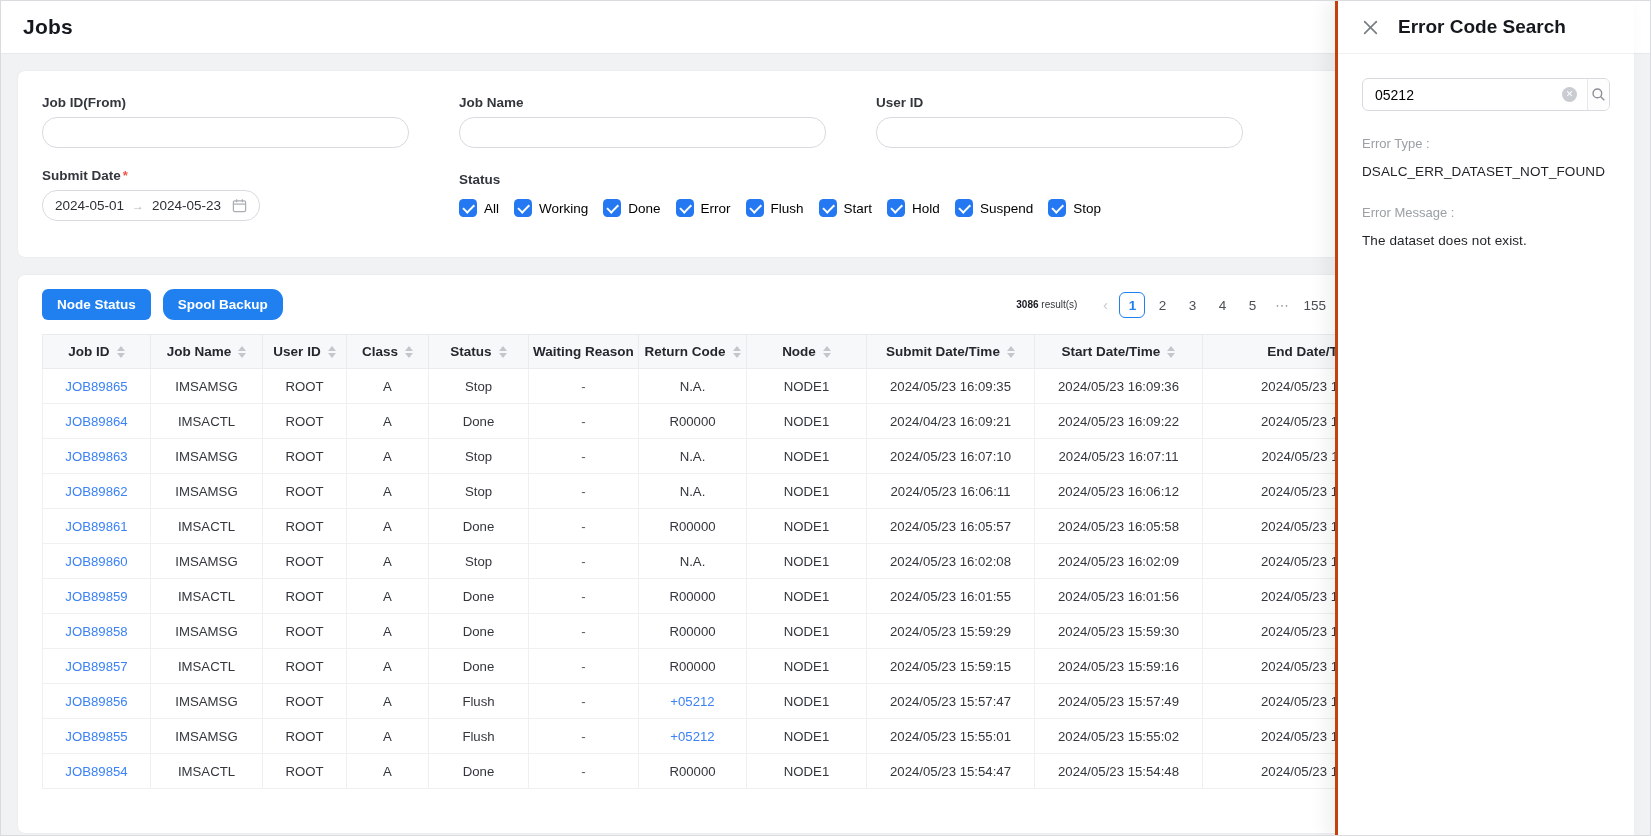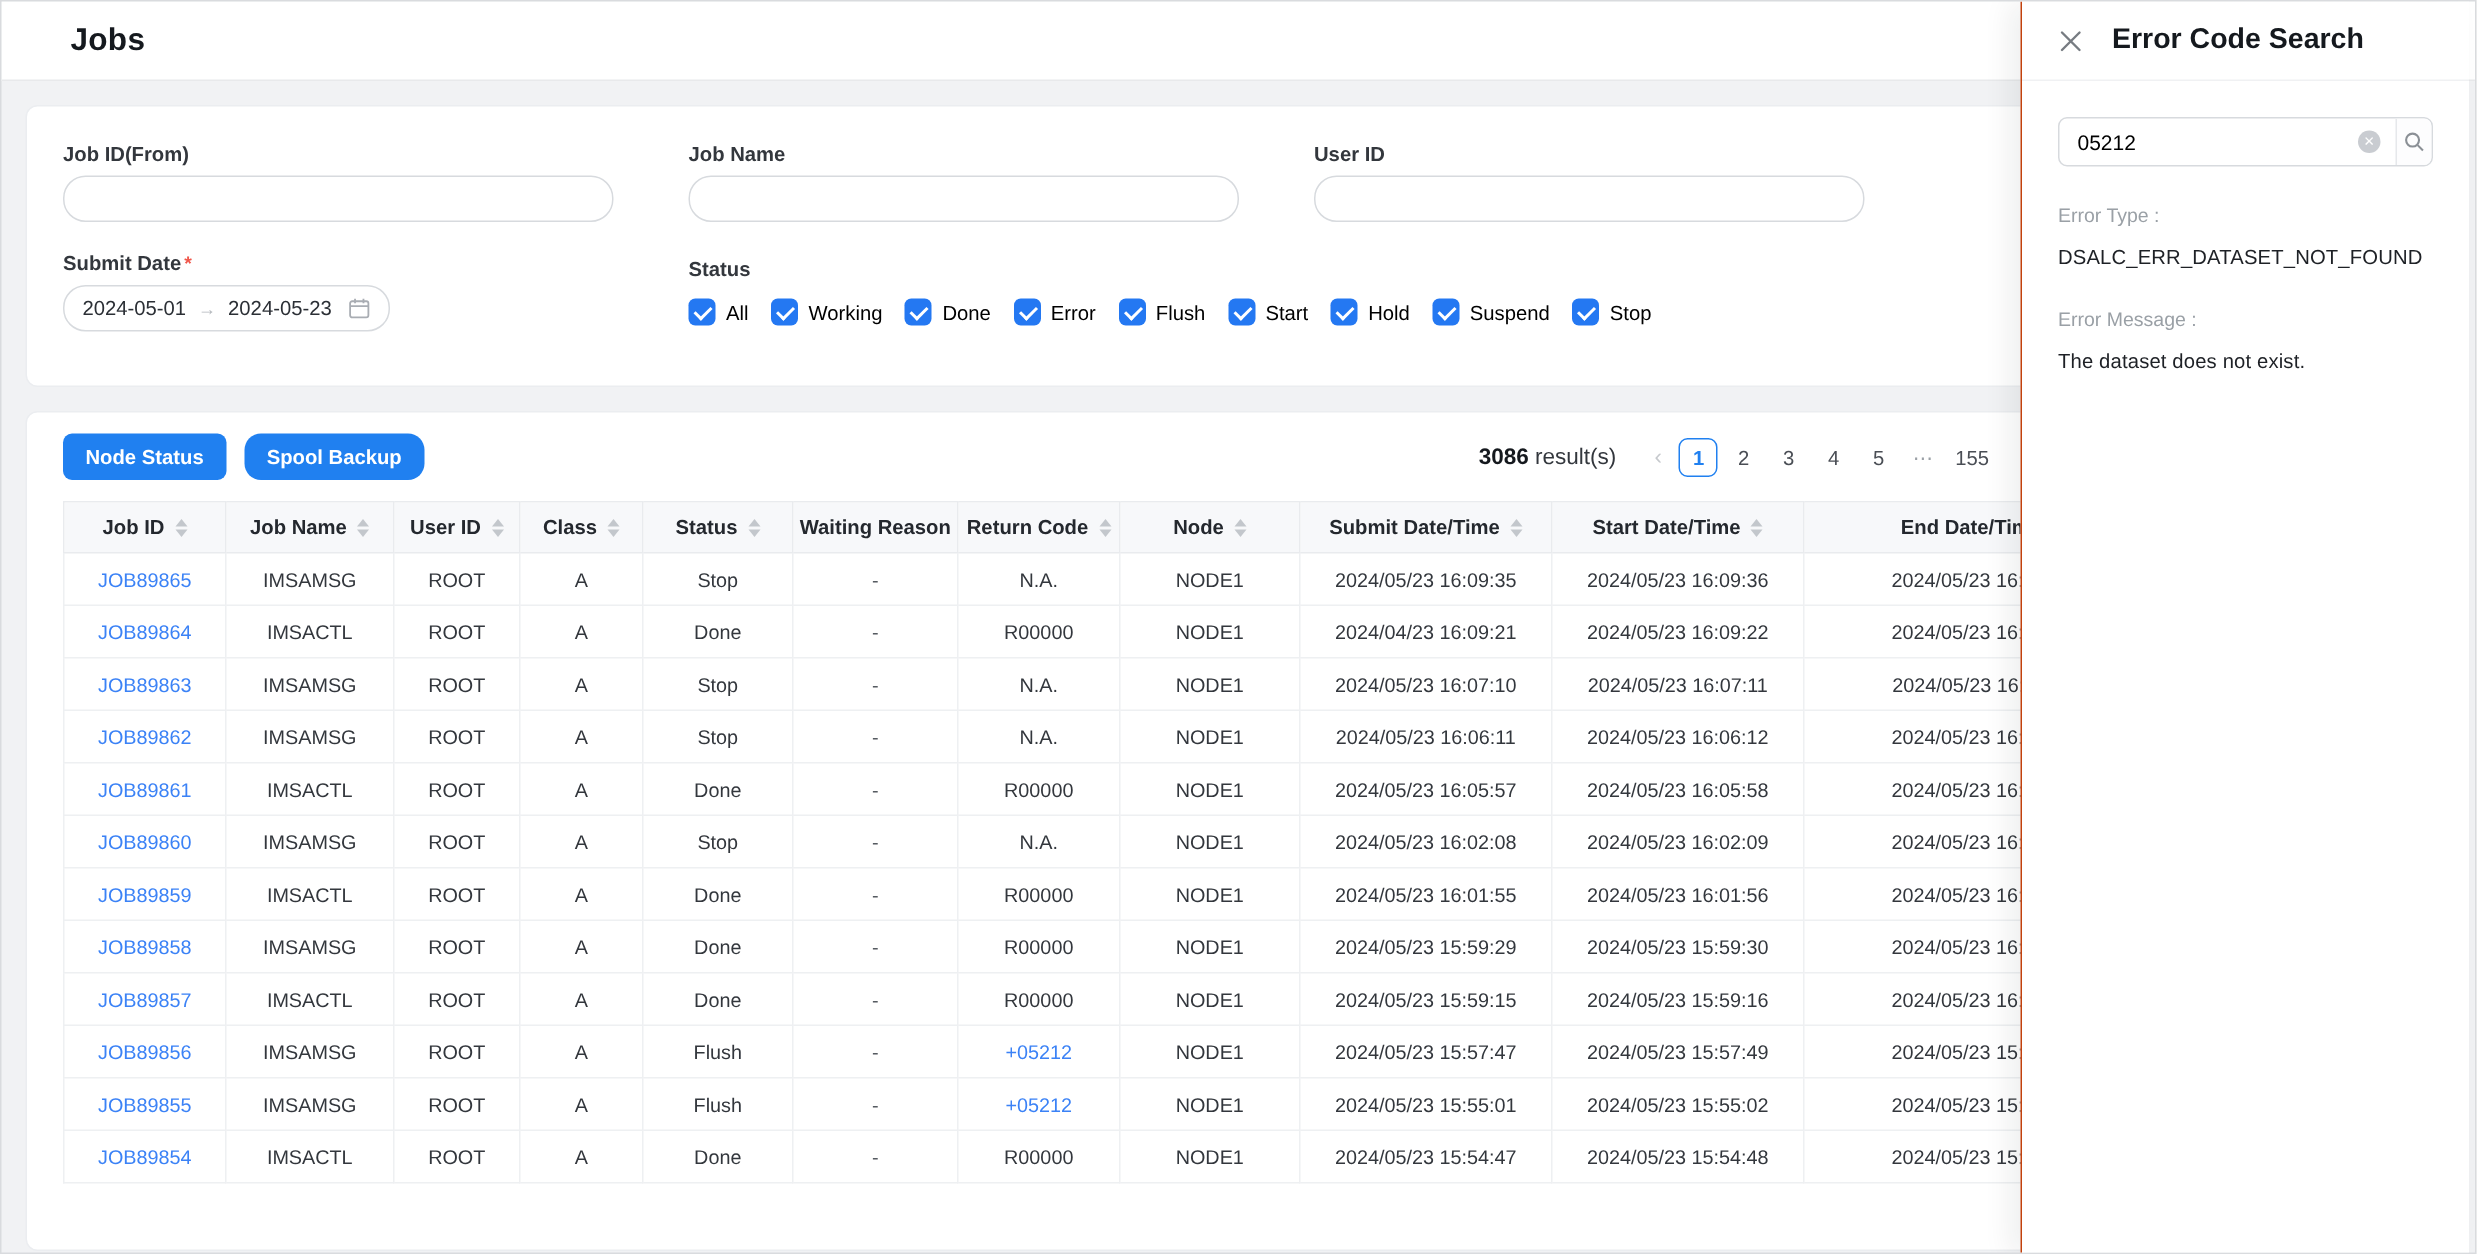--- a/index.html
+++ b/index.html
@@ -7,21 +7,21 @@
   body {
     font-family:"Liberation Sans", sans-serif;
     background:#f1f2f4;
     color:#333;
     position:relative;
     border:1px solid #d9dbde;
   }
   
   .topbar {
     height:53px; background:#fff; border-bottom:1px solid #e8e9eb;
-    display:flex; align-items:center; padding-left:46px;
+    display:flex; align-items:center; padding-left:22px;
   }
   .topbar h1 { font-size:21px; font-weight:700; color:#15191e; letter-spacing:.2px; }
 
   
   .content { padding:16px; }
   .card {
     background:#fff; border:1px solid #ebedf0; border-radius:8px;
   }
   .filter-card { padding:24px 24px 36px 24px; margin-bottom:16px; }
   .filter-row { display:flex; gap:50px; }
@@ -59,21 +59,21 @@
   .toolbar {
     display:flex; align-items:center; padding:0 24px; width:1336px;
   }
   .btn {
     height:31px; padding:0 15px; background:#2080f0; color:#fff; border:none;
     border-radius:6px; font-size:13.5px; font-weight:700; cursor:pointer;
     font-family:"Liberation Sans", sans-serif;
   }
   .btn + .btn { margin-left:12px;border-radius:11px; }
   .toolbar-right { margin-left:auto; display:flex; align-items:center; gap:18px; }
-  .result-count { font-size:15px; color:#33373d; }
+  .result-count { font-size:10px; color:#33373d; }
   .result-count b { font-weight:700; color:#15191e; }
   .pagination { display:flex; align-items:center; gap:4px; }
   .page-item {
     min-width:26px; height:26px; line-height:26px; text-align:center; border-radius:6px;
     font-size:13.5px; color:#4a4e55; cursor:pointer; border:1px solid transparent; padding:0 3px;
   }
   .page-item.active { border-color:#2080f0; color:#2080f0; font-weight:700; background:#fff; }
   .page-item.ellipsis { color:#9ba0a6; letter-spacing:1px; }
   .page-prev { color:#c6c9cd; font-size:15px; min-width:20px; height:26px; line-height:25px; text-align:center; cursor:default; }
 
@@ -92,22 +92,22 @@
   }
   .th-inner { display:inline-flex; align-items:center; gap:7px; justify-content:center; }
   .sorter { display:inline-flex; flex-direction:column; gap:2px; }
   .caret-up { width:0; height:0; border-left:4px solid transparent; border-right:4px solid transparent; border-bottom:5px solid #c3c7cc; }
   .caret-down { width:0; height:0; border-left:4px solid transparent; border-right:4px solid transparent; border-top:5px solid #c3c7cc; }
   .link { color:#3b82f6; cursor:pointer; }
   td .dash { color:#565b61; }
 
   
   .drawer {
-    position:absolute; top:0; right:4px; width:299px; height:836px; background:#fff;
-    border-left:1px solid #c2410c; box-shadow:-8px 0 18px rgba(20,24,31,.07);
+    position:absolute; top:0; right:16px; width:299px; height:836px; background:#fff;
+    border-left:3px solid #c2410c; box-shadow:-8px 0 18px rgba(20,24,31,.07);
     z-index:10;
   }
   .drawer-header {
     height:53px; display:flex; align-items:center; padding:0 24px; gap:19px;
     border-bottom:1px solid #f0f1f3;
   }
   .drawer-close { display:flex; cursor:pointer; }
   .drawer-title { font-size:19px; font-weight:700; color:#15191e; }
   .drawer-body { padding:24px; }
   .search-group {

